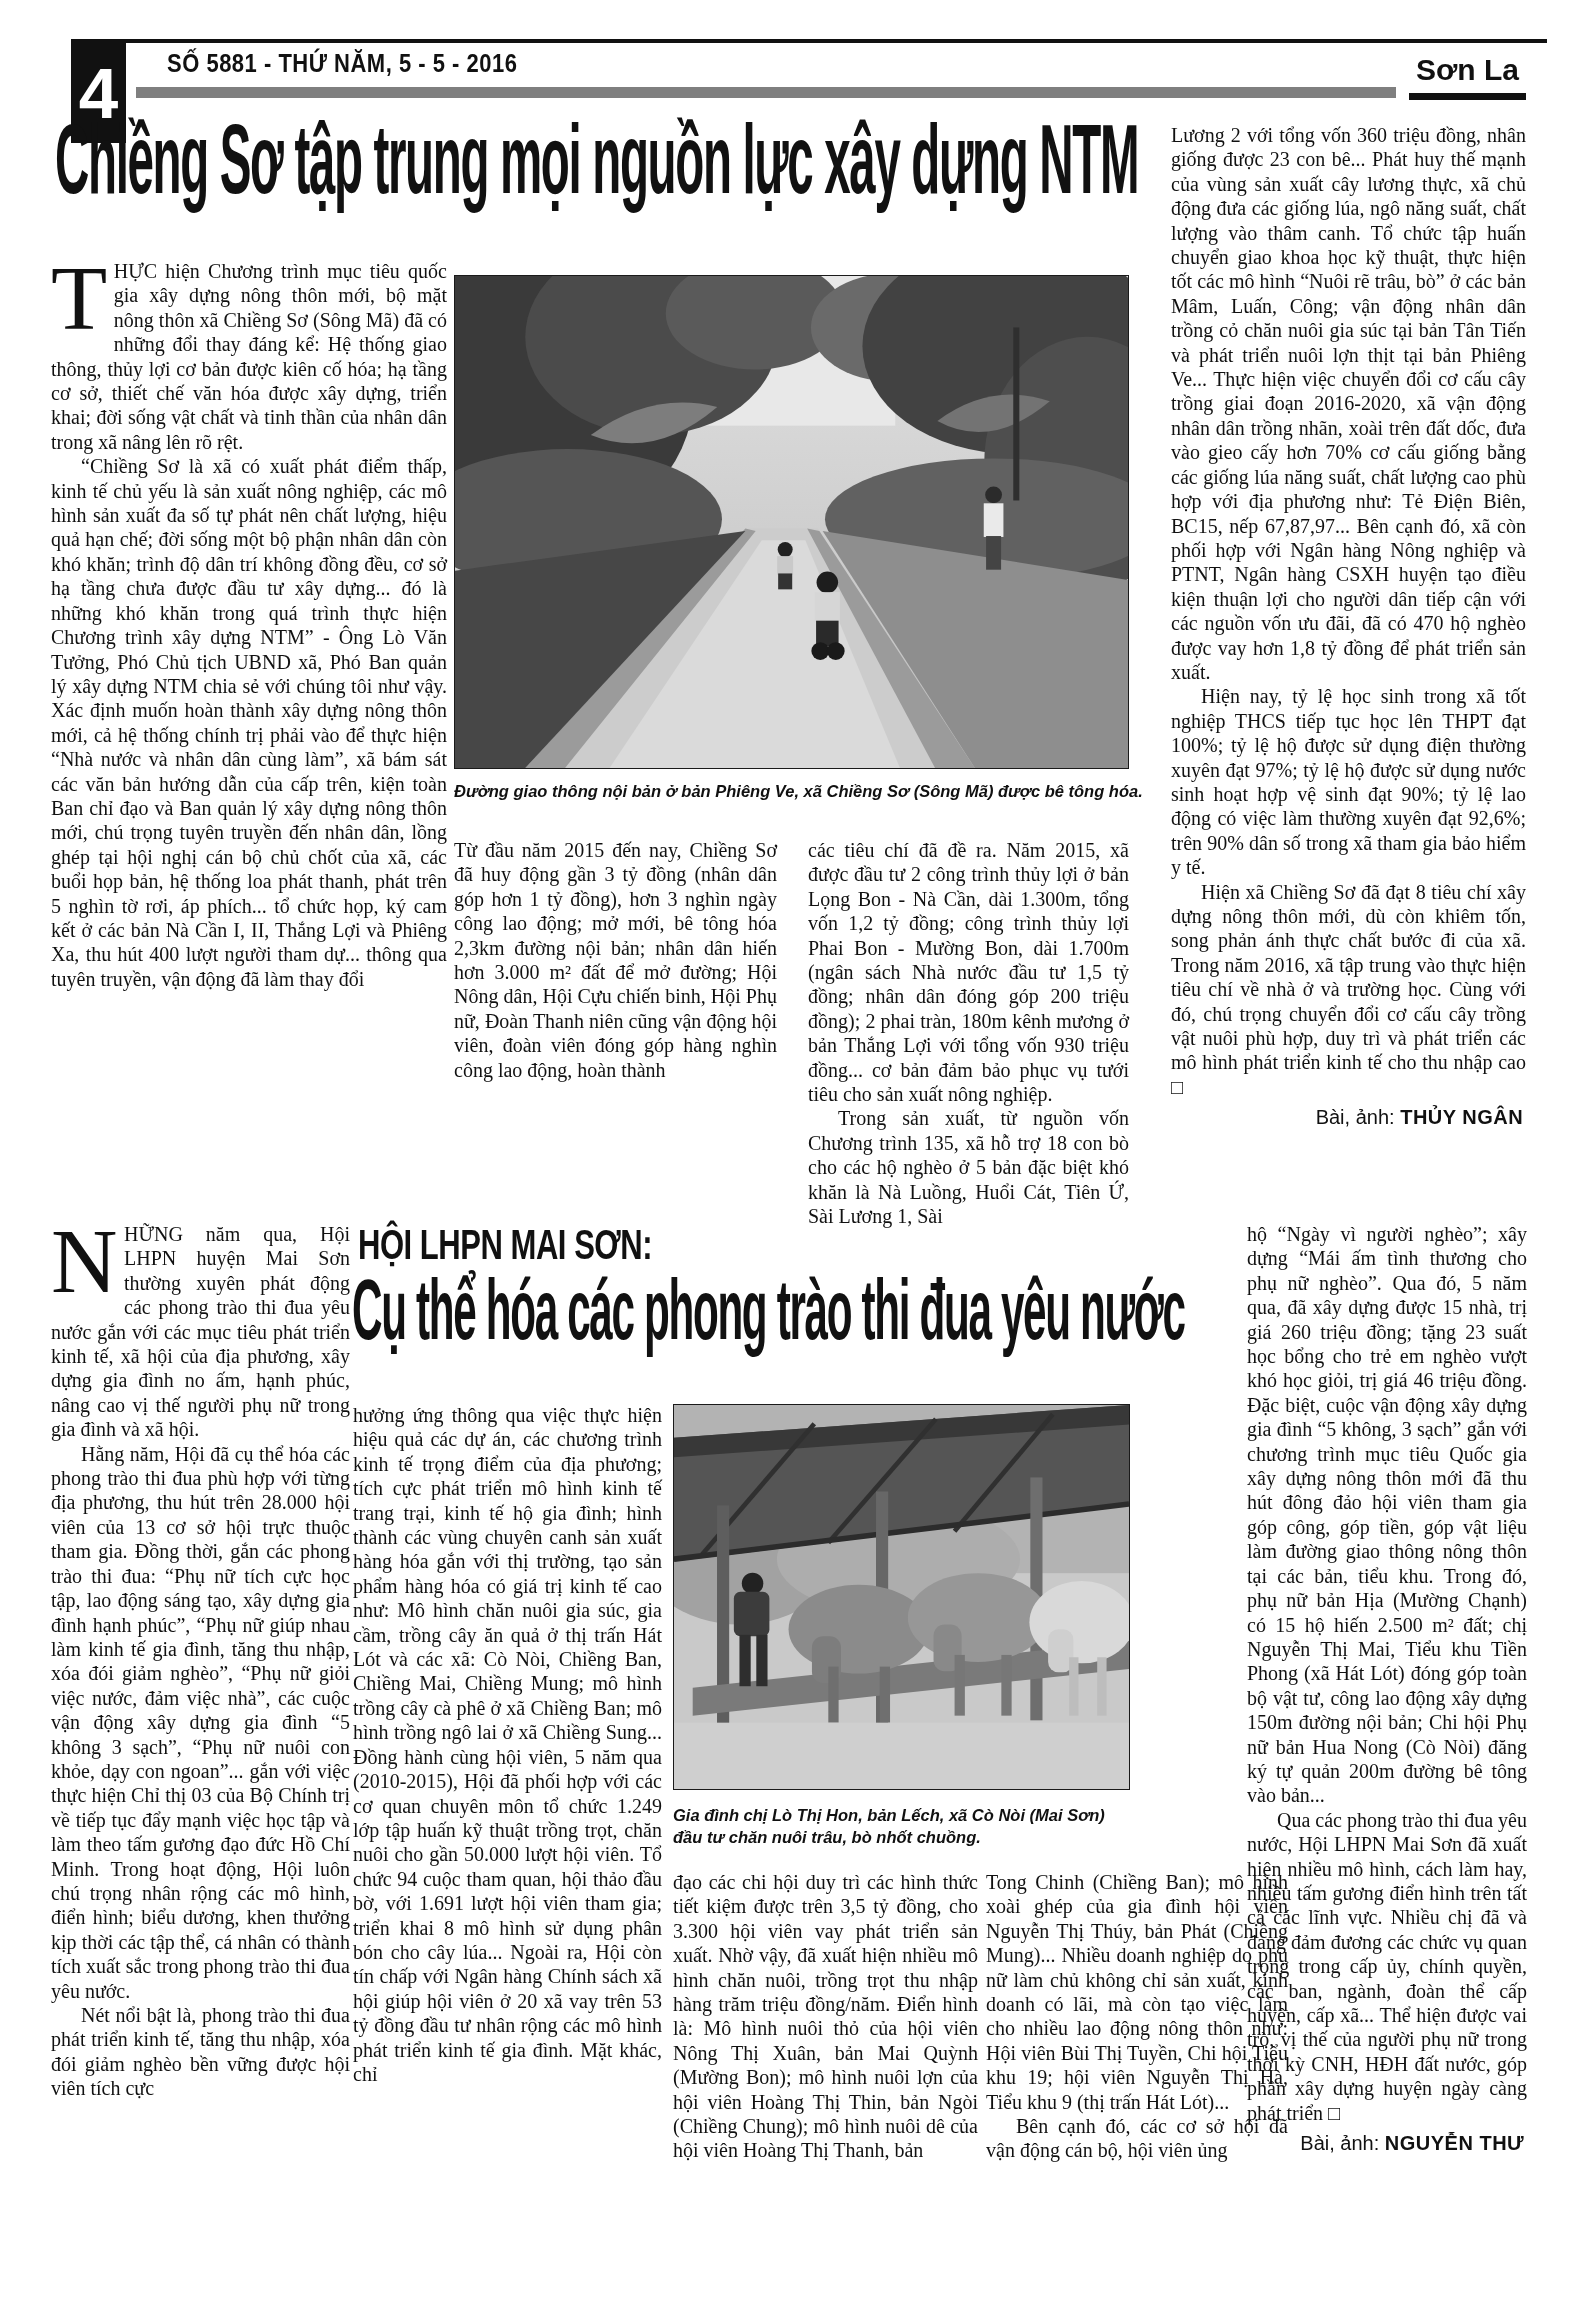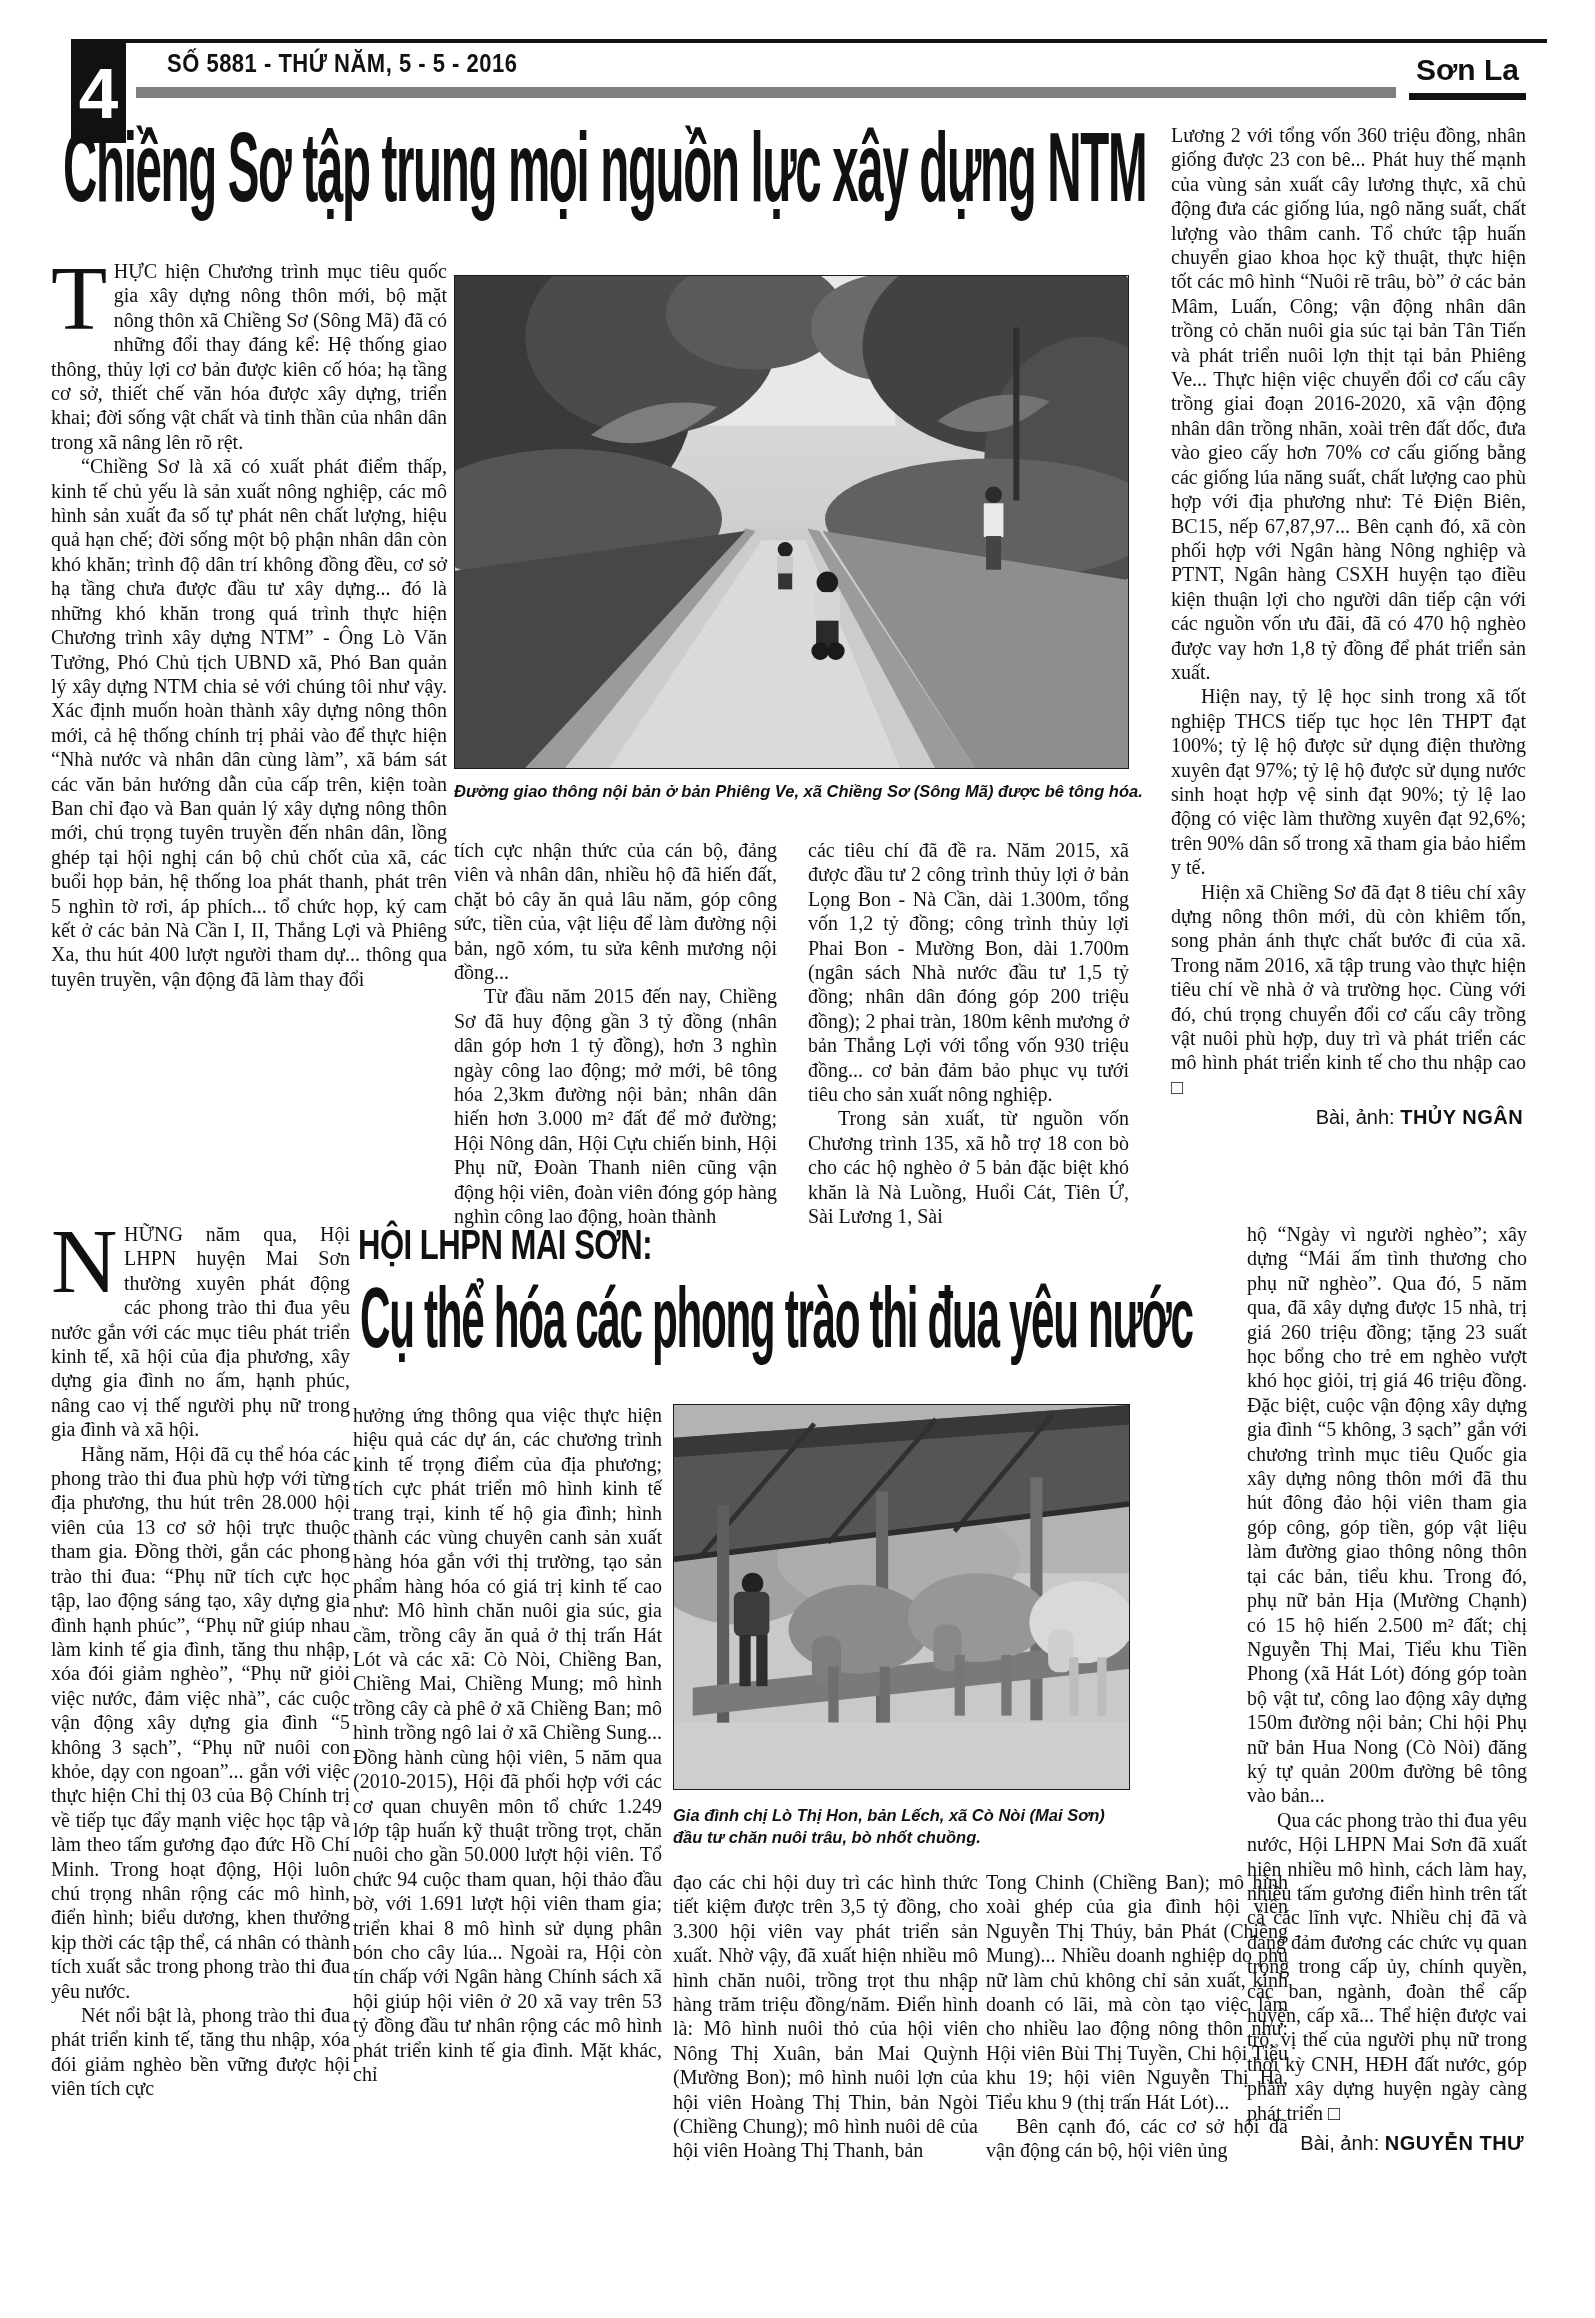--- a/index.html
+++ b/index.html
@@ -20,21 +20,21 @@
     font-family:"Liberation Sans","DejaVu Sans",sans-serif;font-weight:bold;font-size:22px;
     letter-spacing:0.5px;white-space:nowrap;transform:scale(1,1.15);transform-origin:left top;
   }
   .graybar{position:absolute;left:136px;top:87px;width:1260px;height:11.3px;background:#7f7f7f;}
   .masthead{
     position:absolute;left:1410px;top:53px;width:115px;text-align:center;
     font-family:"Liberation Sans","DejaVu Sans",sans-serif;font-weight:bold;font-size:30px;white-space:nowrap;
   }
   .masthead-rule{position:absolute;left:1409px;top:93px;width:117px;height:6.6px;background:#111;}
   
-  .headline{position:absolute;margin:12px;font-family:"Liberation Sans","DejaVu Sans",sans-serif;font-weight:bold;line-height:1;}
+  .headline{position:absolute;margin:4px;font-family:"Liberation Sans","DejaVu Sans",sans-serif;font-weight:bold;line-height:1;}
   .squish{display:inline-block;transform-origin:top left;white-space:nowrap;letter-spacing:-1.4px;}
   .h1s{font-size:49px;transform:scale(0.97,2.0);}
   .h2s{font-size:44px;transform:scale(0.96,1.95);}
   .kicker{
     position:absolute;left:358px;top:1220px;margin:0;
     font-family:"Liberation Sans","DejaVu Sans",sans-serif;font-weight:bold;font-size:32px;
   }
   .kicker .squish{letter-spacing:-0.5px;transform:scale(0.97,1.35);}
   
   .col{position:absolute;font-size:20px;line-height:24.4px;text-align:justify;}
@@ -141,21 +141,20 @@
           <circle cx="1150" cy="468" r="18" fill="#2b2b2b"></circle>
           <rect x="1129" y="486" width="42" height="72" fill="#eaeaea"></rect>
           <rect x="1134" y="556" width="32" height="72" fill="#444444"></rect>
         </g>
       </svg>
     </figure>
     <figcaption id="cap1" class="caption cap1">Đường giao thông nội bản ở bản Phiêng Ve, xã Chiềng Sơ (Sông Mã) được bê tông hóa.</figcaption>
 
     <div class="col" id="a1c2">
       <div class="pars cont">
-          <p>tích cực nhận thức của cán bộ, đảng viên và nhân dân, nhiều hộ đã hiến đất, chặt bỏ cây ăn quả lâu năm, góp công sức, tiền của, vật liệu để làm đường nội bản, ngõ xóm, tu sửa kênh mương nội đồng...</p>
           <p>Từ đầu năm 2015 đến nay, Chiềng Sơ đã huy động gần 3 tỷ đồng (nhân dân góp hơn 1 tỷ đồng), hơn 3 nghìn ngày công lao động; mở mới, bê tông hóa 2,3km đường nội bản; nhân dân hiến hơn 3.000 m² đất để mở đường; Hội Nông dân, Hội Cựu chiến binh, Hội Phụ nữ, Đoàn Thanh niên cũng vận động hội viên, đoàn viên đóng góp hàng nghìn công lao động, hoàn thành</p>
         </div>
     </div>
 
     <div class="col" id="a1c3">
       <div class="pars cont">
           <p>các tiêu chí đã đề ra. Năm 2015, xã được đầu tư 2 công trình thủy lợi ở bản Lọng Bon - Nà Cần, dài 1.300m, tổng vốn 1,2 tỷ đồng; công trình thủy lợi Phai Bon - Mường Bon, dài 1.700m (ngân sách Nhà nước đầu tư 1,5 tỷ đồng; nhân dân đóng góp 200 triệu đồng); 2 phai tràn, 180m kênh mương ở bản Thắng Lợi với tổng vốn 930 triệu đồng... cơ bản đảm bảo phục vụ tưới tiêu cho sản xuất nông nghiệp.</p>
           <p>Trong sản xuất, từ nguồn vốn Chương trình 135, xã hỗ trợ 18 con bò cho các hộ nghèo ở 5 bản đặc biệt khó khăn là Nà Luồng, Huổi Cát, Tiên Ứ, Sài Lương 1, Sài</p>
         </div>
     </div>

